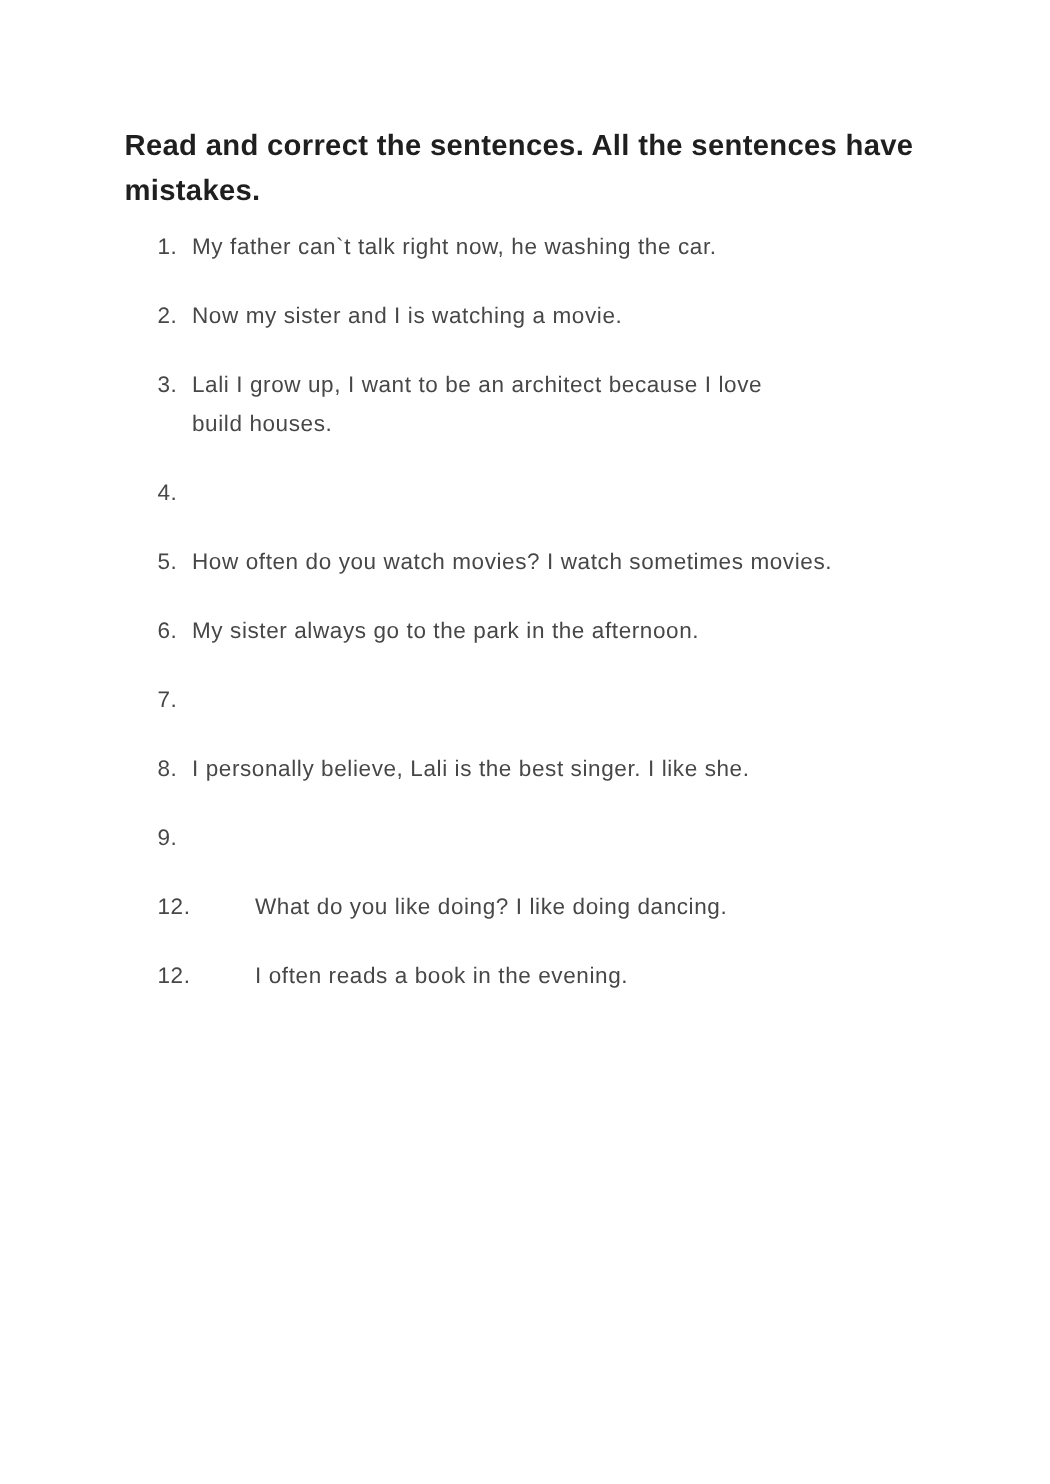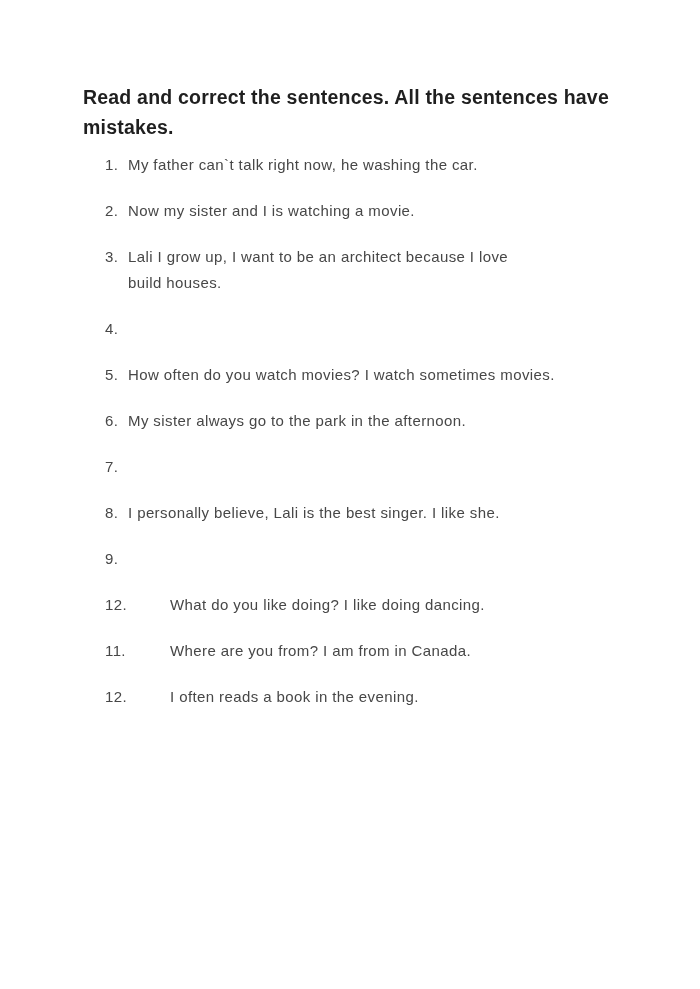--- a/index.html
+++ b/index.html
@@ -89,21 +89,17 @@
       <span class="txt">I personally believe, Lali is the best singer. I like she.</span>
     </li>
     <li class="item">
       <span class="num">9.</span>
     </li>
     <li class="item wide">
       <span class="num">12.</span>
       <span class="txt">What do you like doing? I like doing dancing.</span>
     </li>
     <li class="item wide">
-      <span class="num">11.</span>
-      <span class="txt">Where are you from? I am from in Canada.</span>
-    </li>
-    <li class="item wide">
       <span class="num">12.</span>
       <span class="txt">I often reads a book in the evening.</span>
     </li>
   </ol>
 </div>
 
 </body></html>

